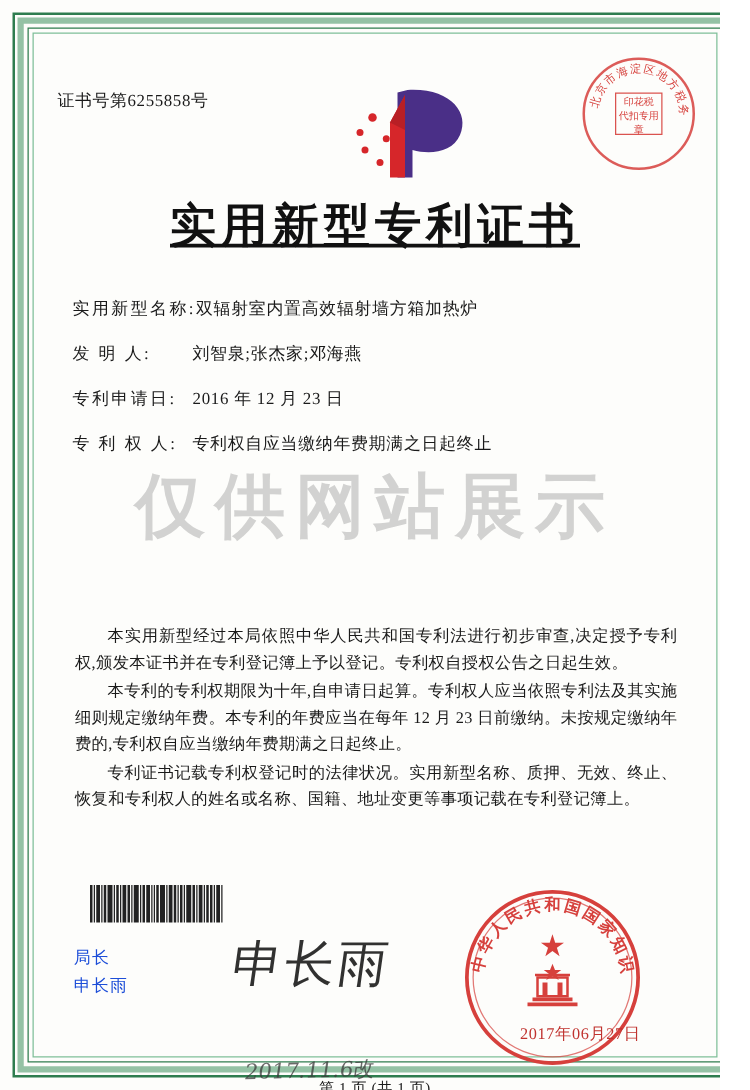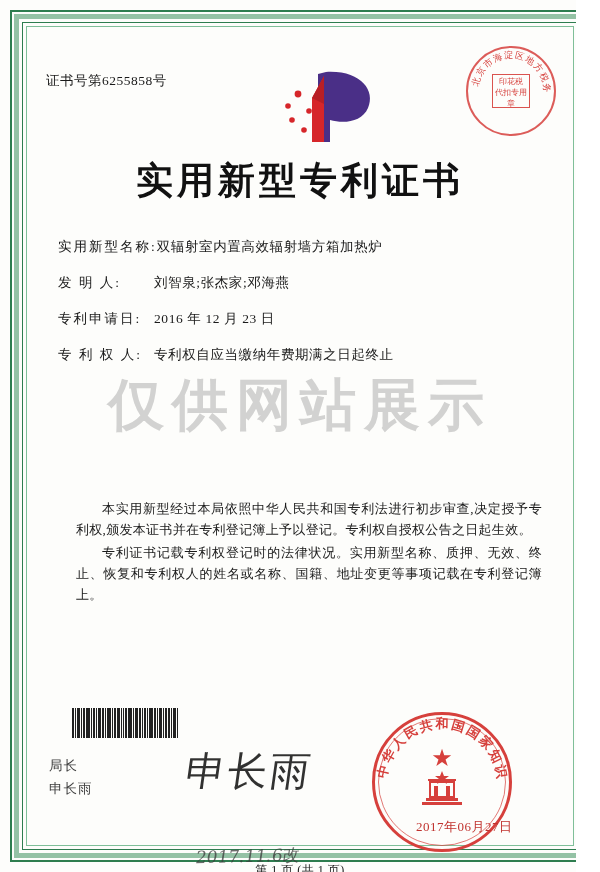--- a/index.html
+++ b/index.html
@@ -124,20 +124,21 @@
     position: absolute;
     left: 0;
     top: 120px;
     width: 528px;
     text-align: center;
     font-size: 37px;
     font-weight: bold;
     letter-spacing: 4px;
     color: #111;
     font-family: "Liberation Serif", "DejaVu Serif", serif;
+    text-decoration: underline;
   }
 
   
   .fields {
     position: absolute;
     left: 22px;
     top: 202px;
     width: 490px;
   }
   .field-row {
@@ -162,21 +163,21 @@
     position: absolute;
     left: 24px;
     top: 462px;
     width: 482px;
     font-size: 13px;
     line-height: 21px;
     color: #1a1a1a;
     text-align: justify;
   }
   .body-text p {
-    margin: 0 0 2px 16px;
+    margin: 0 0 2px 0;
     text-indent: 26px;
     letter-spacing: 0.3px;
   }
 
   
   .watermark {
     position: absolute;
     left: 0;
     top: 368px;
     width: 600px;
@@ -201,24 +202,24 @@
     display: inline-block;
     height: 30px;
     background: #222;
     margin-right: 1px;
     vertical-align: top;
   }
 
   
   .sig-block {
     position: absolute;
-    left: 13px;
+    left: 23px;
     top: 718px;
     font-size: 13.5px;
-    color: #404040;
+    color: #1d4ed8;
     line-height: 23px;
     letter-spacing: 1px;
   }
   .sig-hand {
     position: absolute;
     left: 150px;
     top: 708px;
     font-size: 40px;
     color: #1b1b1b;
     font-family: "DejaVu Serif", serif;
@@ -367,20 +368,21 @@
       <div class="field-row">
         <span class="field-label">专利申请日:</span><span class="field-value">2016 年 12 月 23 日</span>
       </div>
       <div class="field-row">
         <span class="field-label">专 利 权 人:</span><span class="field-value">专利权自应当缴纳年费期满之日起终止</span>
       </div>
     </div>
 
     <div class="body-text">
       <p>本实用新型经过本局依照中华人民共和国专利法进行初步审查,决定授予专利权,颁发本证书并在专利登记簿上予以登记。专利权自授权公告之日起生效。</p>
+      <p>本专利的专利权期限为十年,自申请日起算。专利权人应当依照专利法及其实施细则规定缴纳年费。本专利的年费应当在每年 12 月 23 日前缴纳。未按规定缴纳年费的,专利权自应当缴纳年费期满之日起终止。</p>
       <p>专利证书记载专利权登记时的法律状况。实用新型名称、质押、无效、终止、恢复和专利权人的姓名或名称、国籍、地址变更等事项记载在专利登记簿上。</p>
     </div>
 
     <div class="barcode">
       <i style="width:2px"></i><i style="width:1px"></i><i style="width:3px"></i><i style="width:1px"></i><i style="width:2px"></i><i style="width:4px"></i><i style="width:1px"></i><i style="width:2px"></i><i style="width:1px"></i><i style="width:3px"></i><i style="width:2px"></i><i style="width:1px"></i><i style="width:4px"></i><i style="width:1px"></i><i style="width:2px"></i><i style="width:3px"></i><i style="width:1px"></i><i style="width:1px"></i><i style="width:2px"></i><i style="width:4px"></i><i style="width:1px"></i><i style="width:3px"></i><i style="width:2px"></i><i style="width:1px"></i><i style="width:2px"></i><i style="width:1px"></i><i style="width:4px"></i><i style="width:2px"></i><i style="width:1px"></i><i style="width:3px"></i><i style="width:1px"></i><i style="width:2px"></i><i style="width:2px"></i><i style="width:1px"></i><i style="width:3px"></i><i style="width:1px"></i>
     </div>
 
     <div class="sig-block">
       <div>局长</div>
       <div>申长雨</div>

